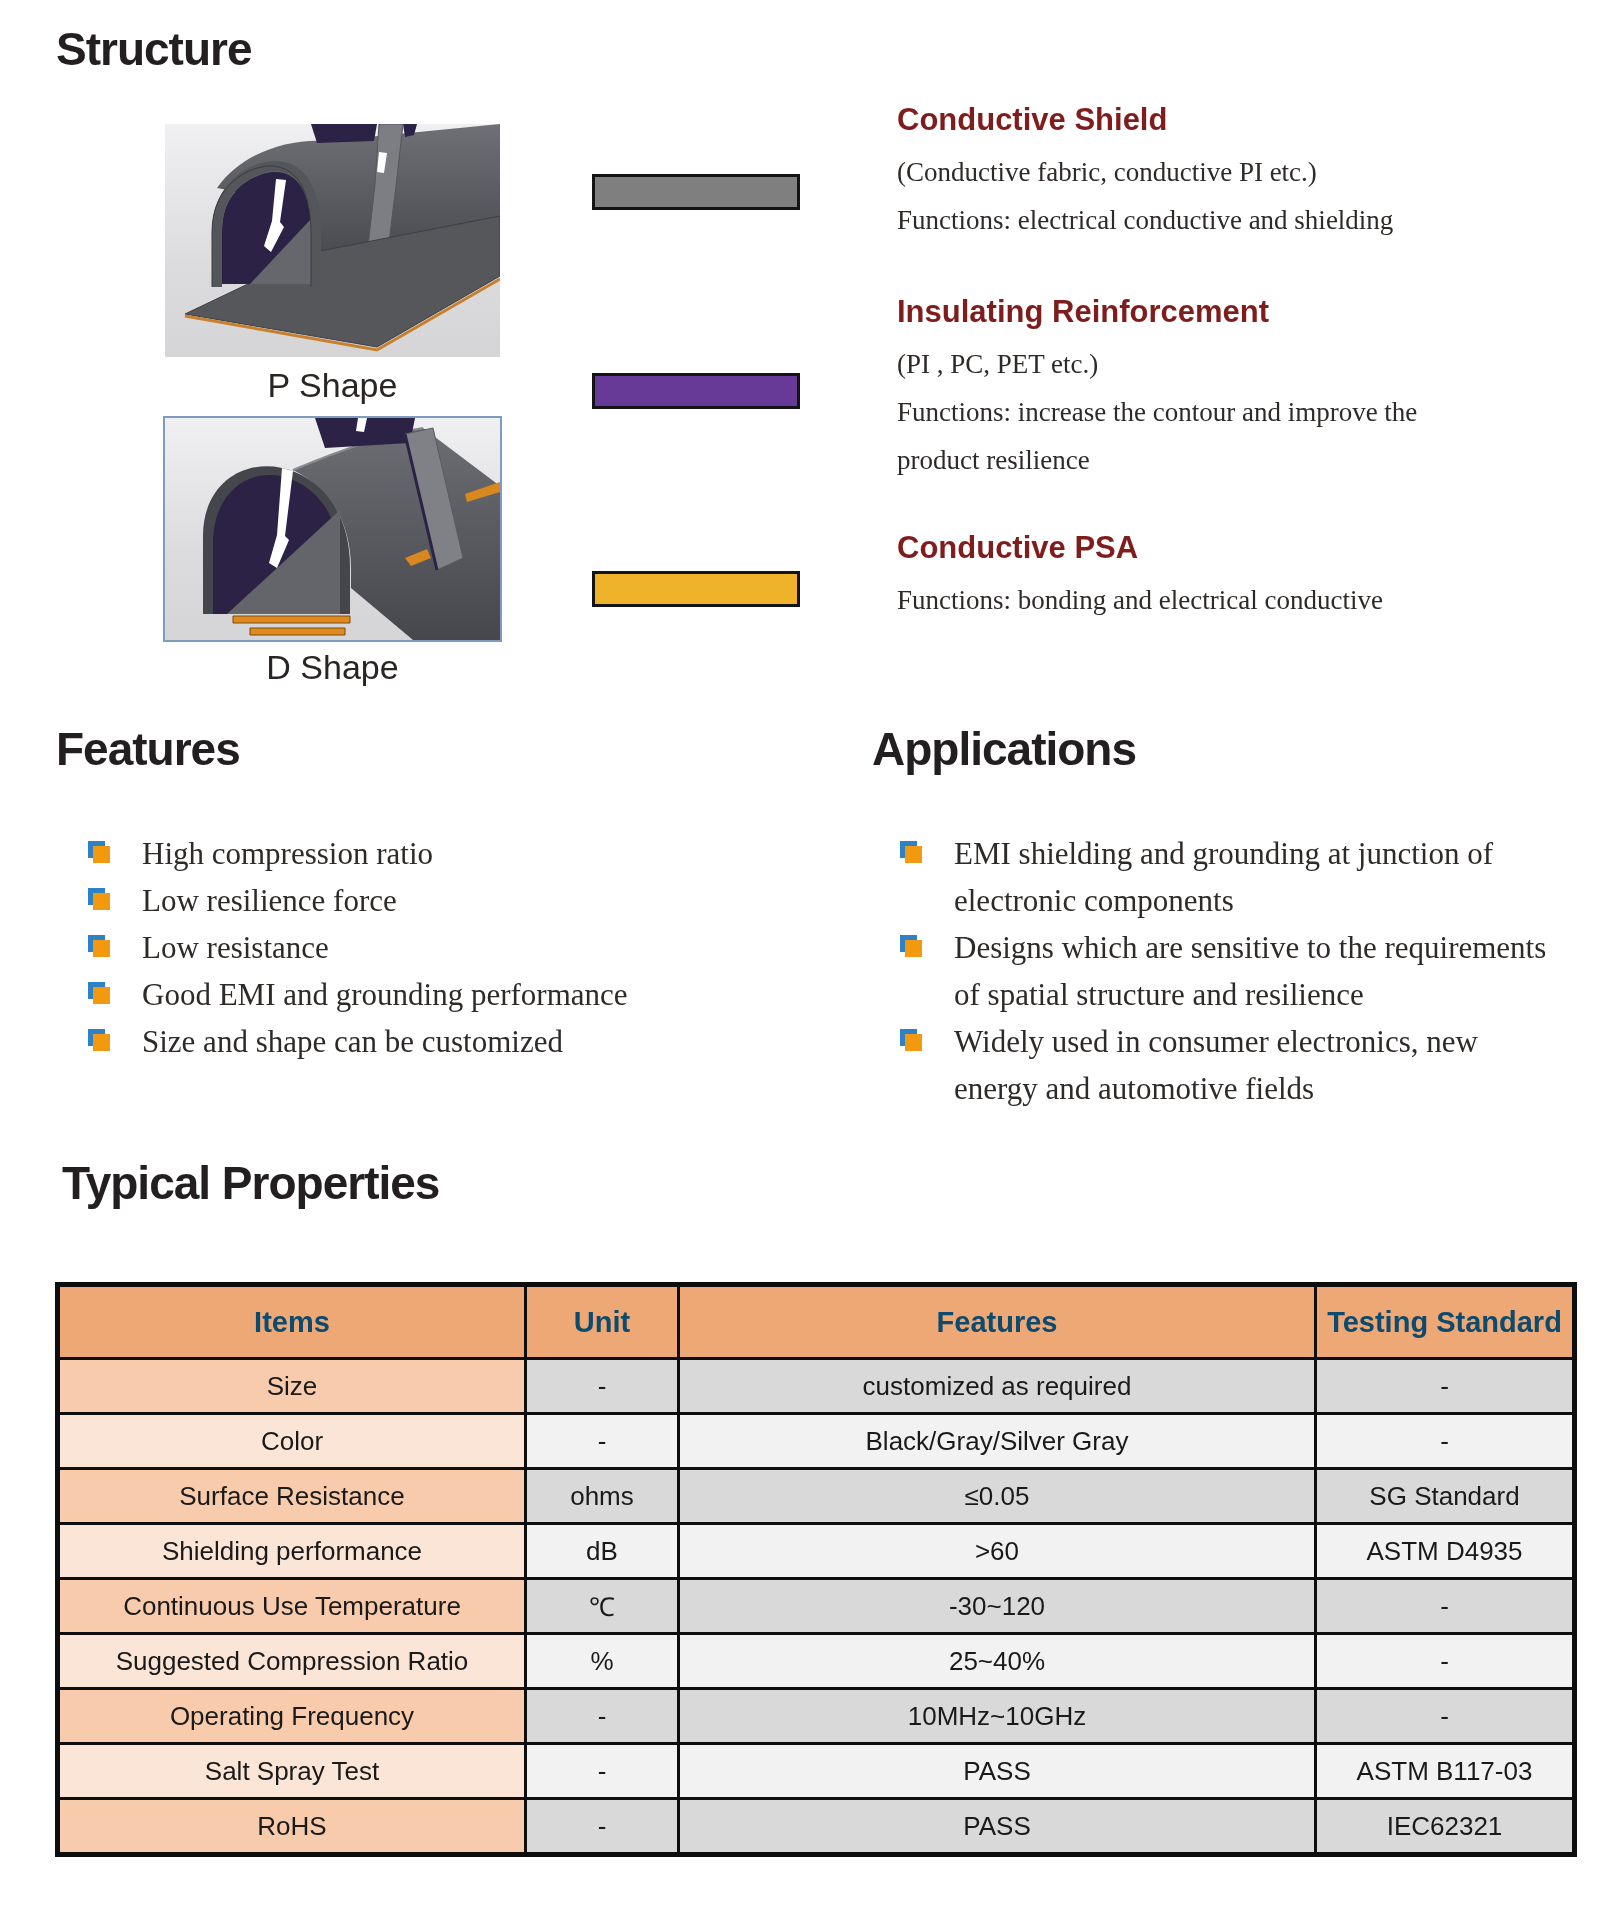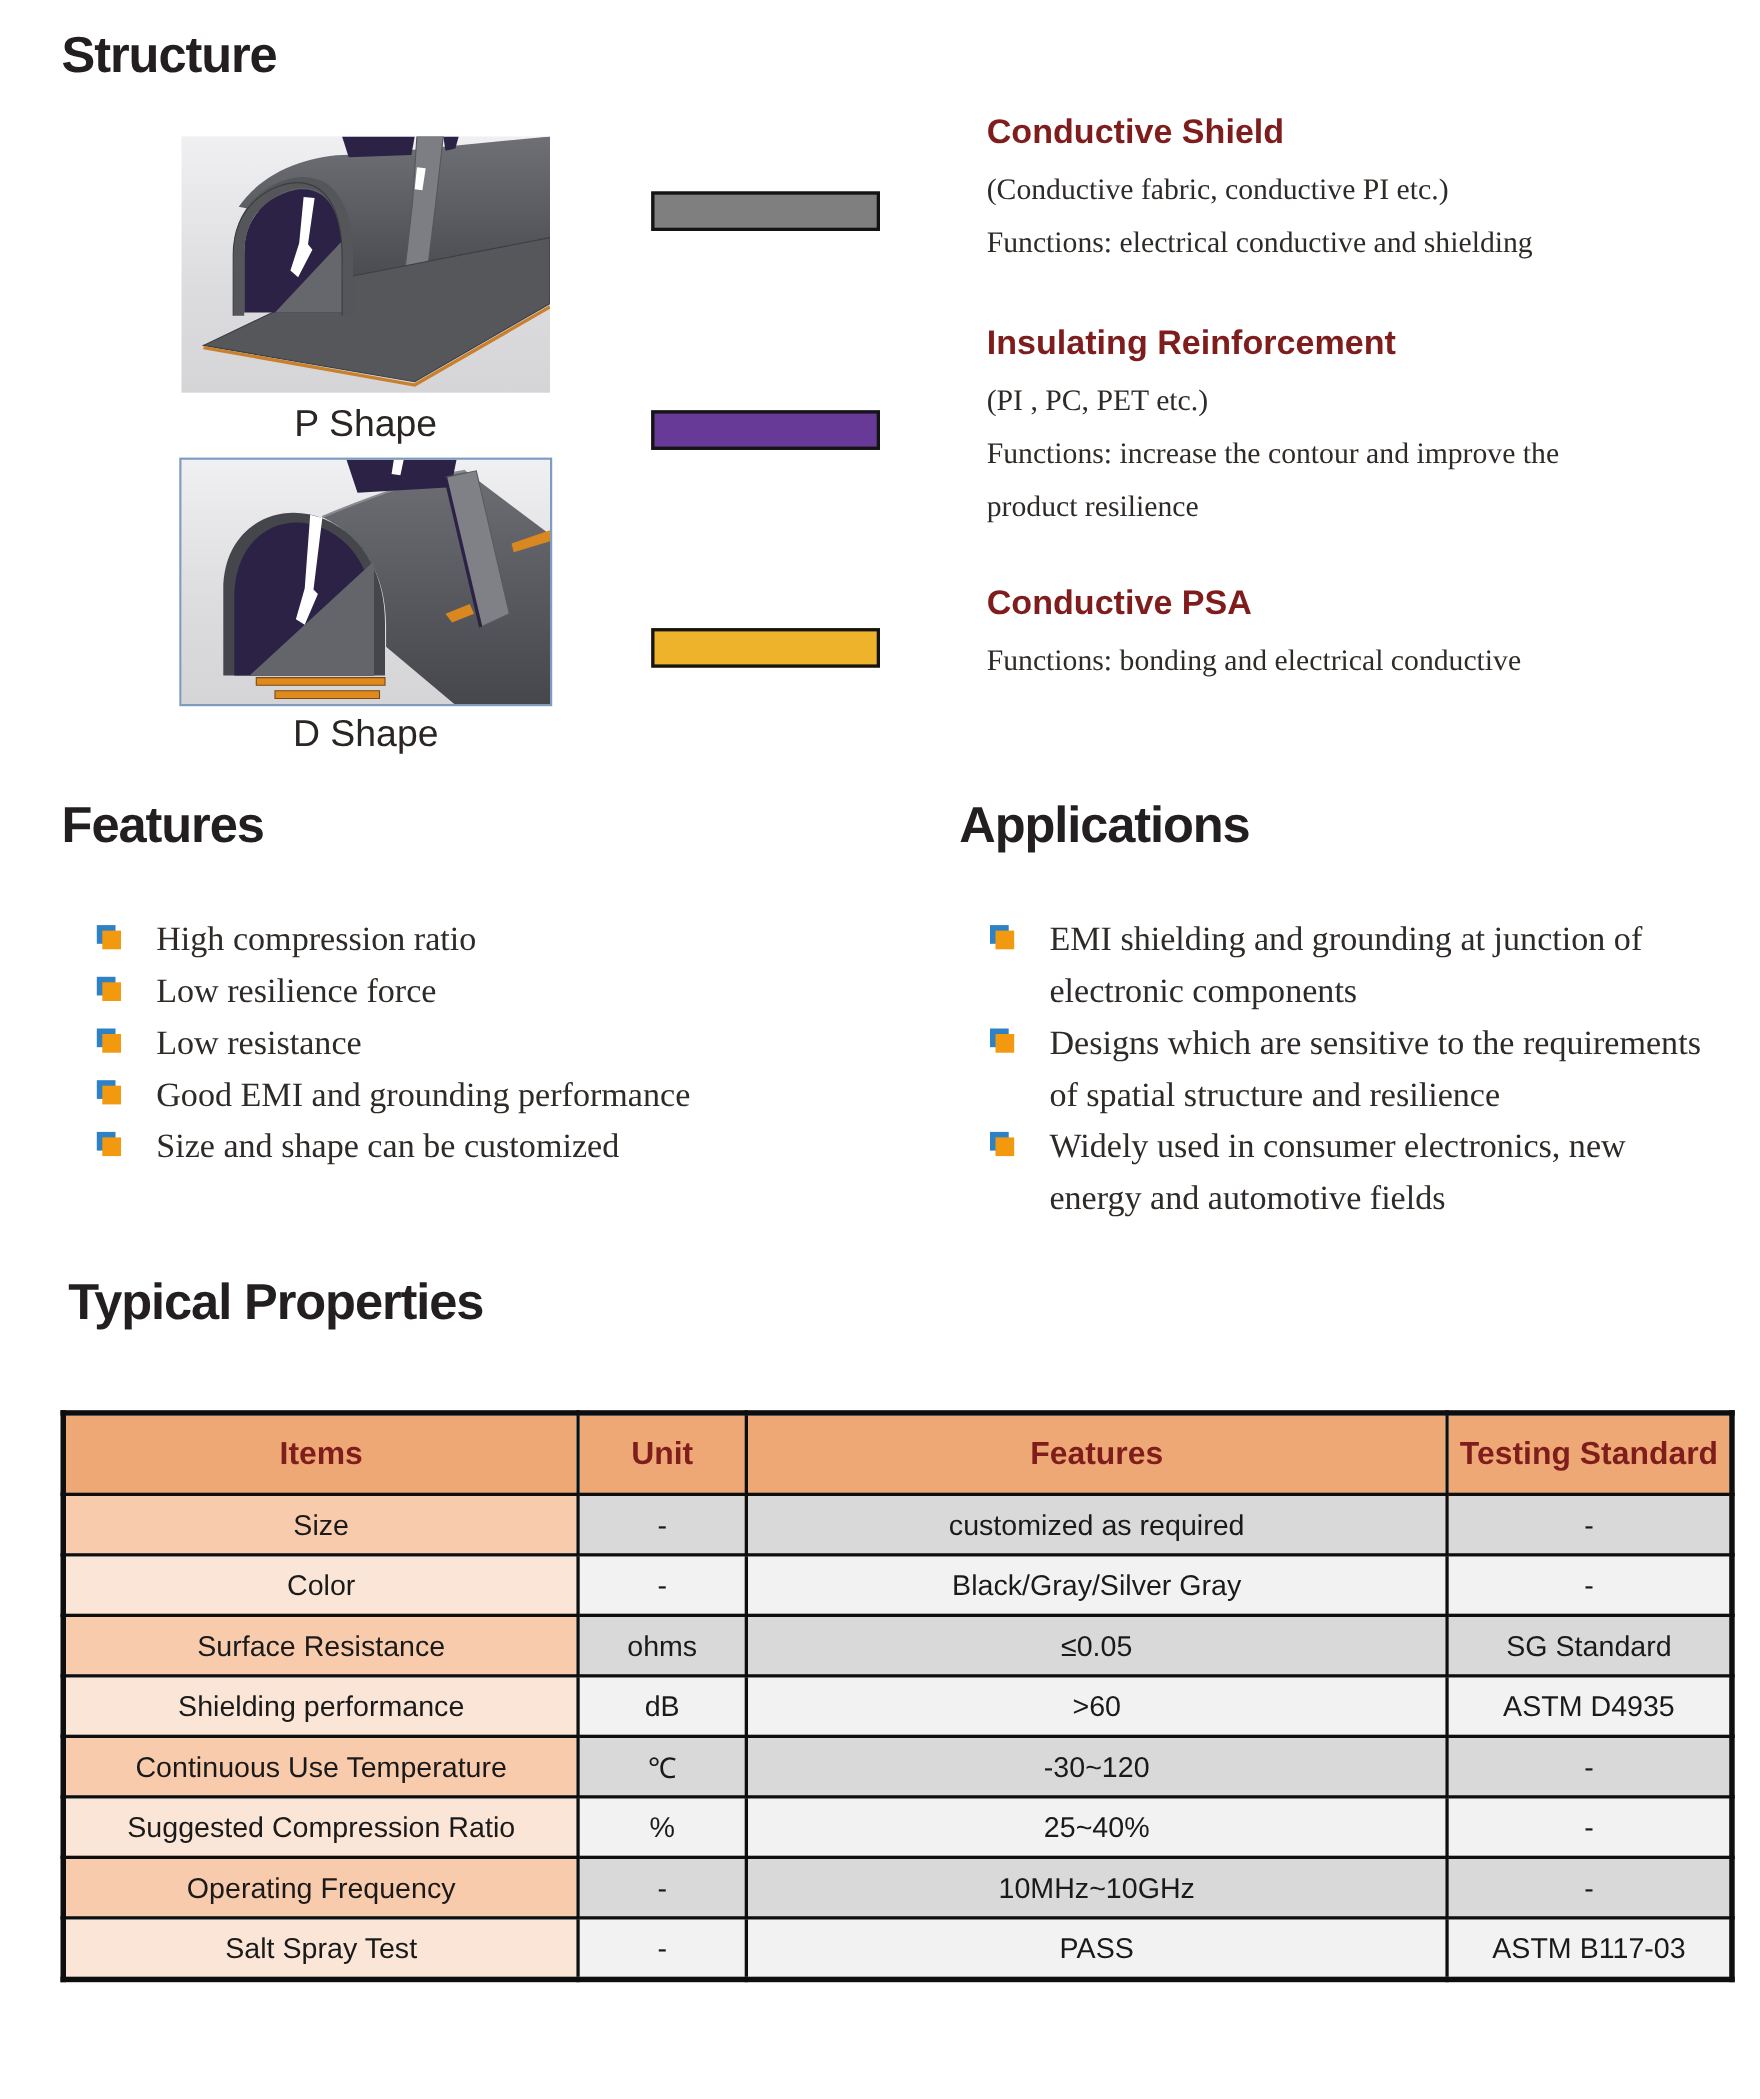--- a/index.html
+++ b/index.html
@@ -39,21 +39,21 @@
       background:var(--bullet_orange,#f2990f);}
   .btext{font-family:"Liberation Serif","DejaVu Serif",serif;font-size:31px;
       color:var(--body_text,#2e2a28);line-height:47px;}
   .btext div{white-space:nowrap;}
 
   
   table.props{border-collapse:collapse;table-layout:fixed;width:1517px;
       border:5px solid #0e0e0e;font-family:"Liberation Sans",sans-serif;}
   table.props th,table.props td{border:3px solid #0e0e0e;text-align:center;
       vertical-align:middle;padding:0;overflow:hidden;}
-  table.props th{height:70px;font-size:29px;font-weight:bold;color:#7f1d1d;
+  table.props th{height:70px;font-size:29px;font-weight:bold;color:#0c4a6e;
       background:var(--table_header_bg,#eea876);}
   table.props td{height:52px;font-size:26px;color:#1a1a1a;}
   tr.odd td{background:var(--row_odd_cell,#f2f2f2);}
   tr.odd td.item{background:var(--row_odd_item,#fbe5d6);}
   tr.even td{background:var(--row_even_cell,#d9d9d9);}
   tr.even td.item{background:var(--row_even_item,#f8cbad);}
 </style>
 </head>
 <body>
 
@@ -249,14 +249,20 @@
       <td>-</td>
       <td>10MHz~10GHz</td>
       <td>-</td>
     </tr>
     <tr class="odd">
       <td class="item">Salt Spray Test</td>
       <td>-</td>
       <td>PASS</td>
       <td>ASTM B117-03</td>
     </tr>
+    <tr class="even">
+      <td class="item">RoHS</td>
+      <td>-</td>
+      <td>PASS</td>
+      <td>IEC62321</td>
+    </tr>
   </tbody>
 </table>
 
 </body></html>

